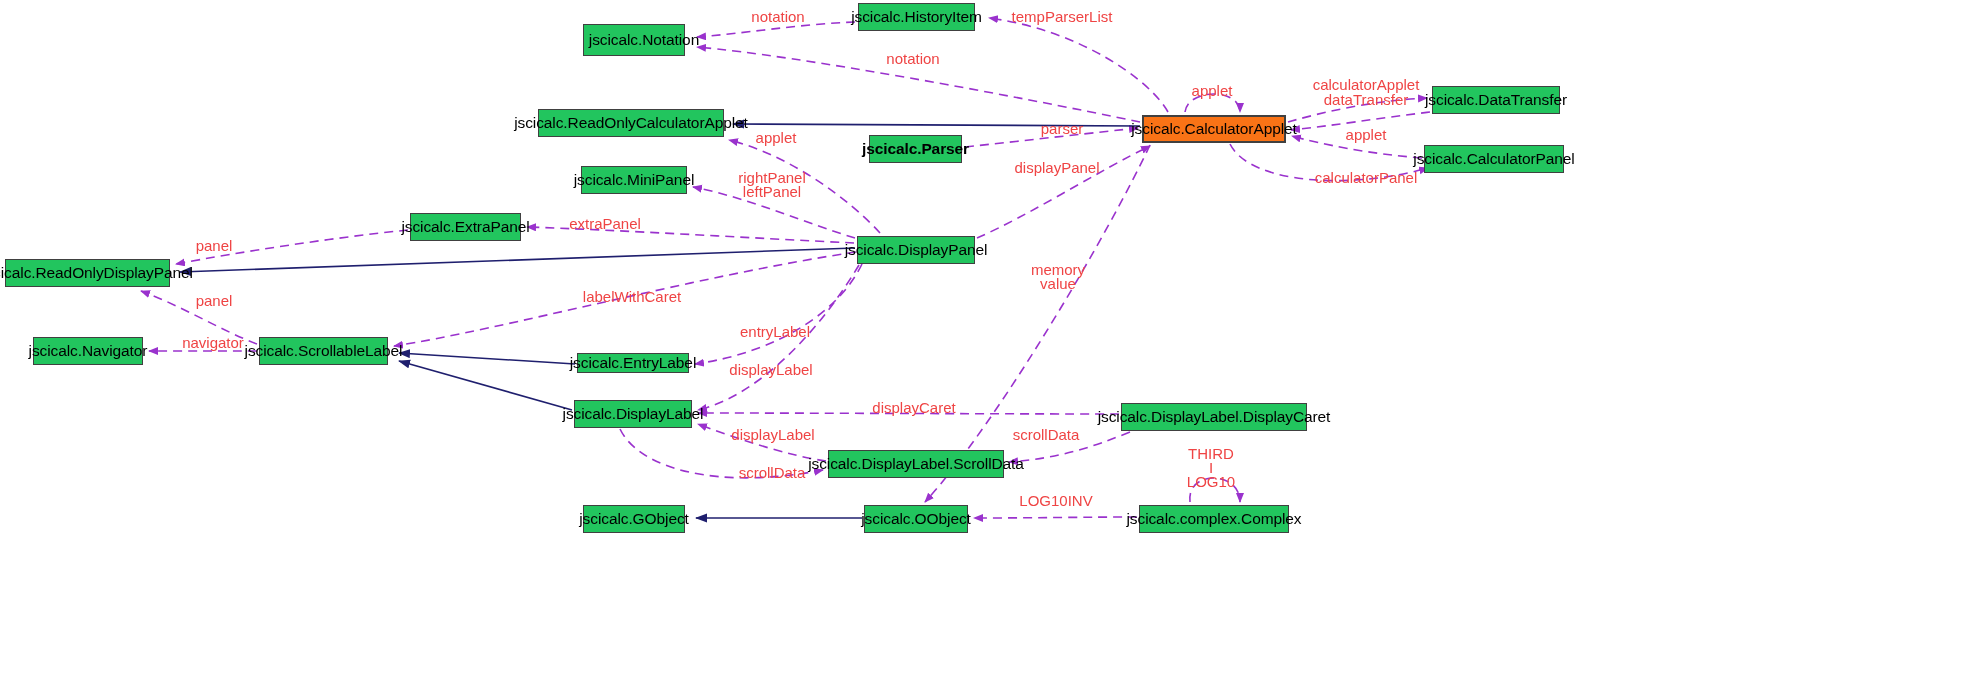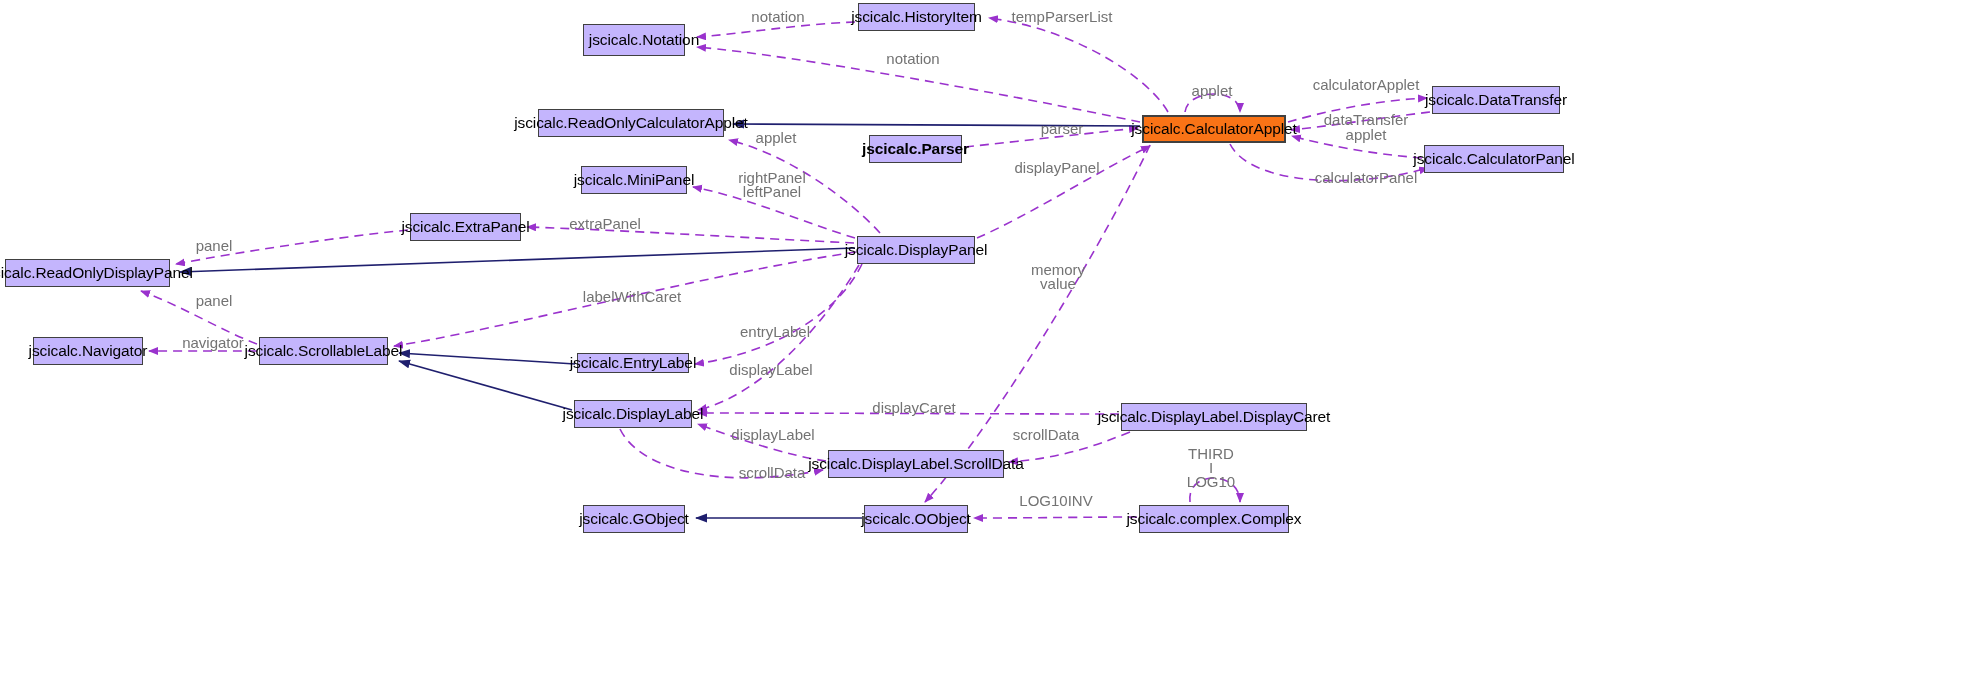--- a/index.html
+++ b/index.html
@@ -22,38 +22,38 @@
     left: 0;
     top: 0;
     width: 1976px;
     height: 676px;
     pointer-events: none;
   }
   .node {
     position: absolute;
     box-sizing: border-box;
     border: 1px solid #404040;
-    background: #c4b5fd;
+    background: #22c55e;
     color: #000000;
     font-size: 15.5px;
     line-height: 1;
     display: flex;
     align-items: center;
     justify-content: center;
     white-space: nowrap;
     letter-spacing: -0.1px;
   }
   .node.highlight {
     background: #f97316;
     border: 2px solid #404040;
   }
   .edge-label {
     position: absolute;
     font-size: 15px;
-    color: #737373;
+    color: #ef4444;
     white-space: nowrap;
     line-height: 1.12;
     text-align: center;
     transform: translate(-50%, -50%);
   }
 </style>
 </head>
 <body>
 
 <div id="diagram">
@@ -198,21 +198,21 @@
       <div class="node" style="left: 1139px; top: 505px; width: 150px; height: 28px;">
         <span>jscicalc.complex.Complex</span>
       </div>
     </div>
   <div id="labels">
       <div class="edge-label" style="left: 778px; top: 17px;">notation</div>
       <div class="edge-label" style="left: 1062px; top: 17px;">tempParserList</div>
       <div class="edge-label" style="left: 913px; top: 59px;">notation</div>
       <div class="edge-label" style="left: 1212px; top: 91px;">applet</div>
       <div class="edge-label" style="left: 1366px; top: 85px;">calculatorApplet</div>
-      <div class="edge-label" style="left: 1366px; top: 100px; margin-top: 20px;">dataTransfer</div>
+      <div class="edge-label" style="left: 1366px; top: 100px;">dataTransfer</div>
       <div class="edge-label" style="left: 1062px; top: 129px;">parser</div>
       <div class="edge-label" style="left: 1366px; top: 135px;">applet</div>
       <div class="edge-label" style="left: 776px; top: 138px;">applet</div>
       <div class="edge-label" style="left: 1366px; top: 178px;">calculatorPanel</div>
       <div class="edge-label" style="left: 1057px; top: 168px;">displayPanel</div>
       <div class="edge-label" style="left: 772px; top: 178px;">rightPanel</div>
       <div class="edge-label" style="left: 772px; top: 192px;">leftPanel</div>
       <div class="edge-label" style="left: 605px; top: 224px;">extraPanel</div>
       <div class="edge-label" style="left: 214px; top: 246px;">panel</div>
       <div class="edge-label" style="left: 214px; top: 301px;">panel</div>

